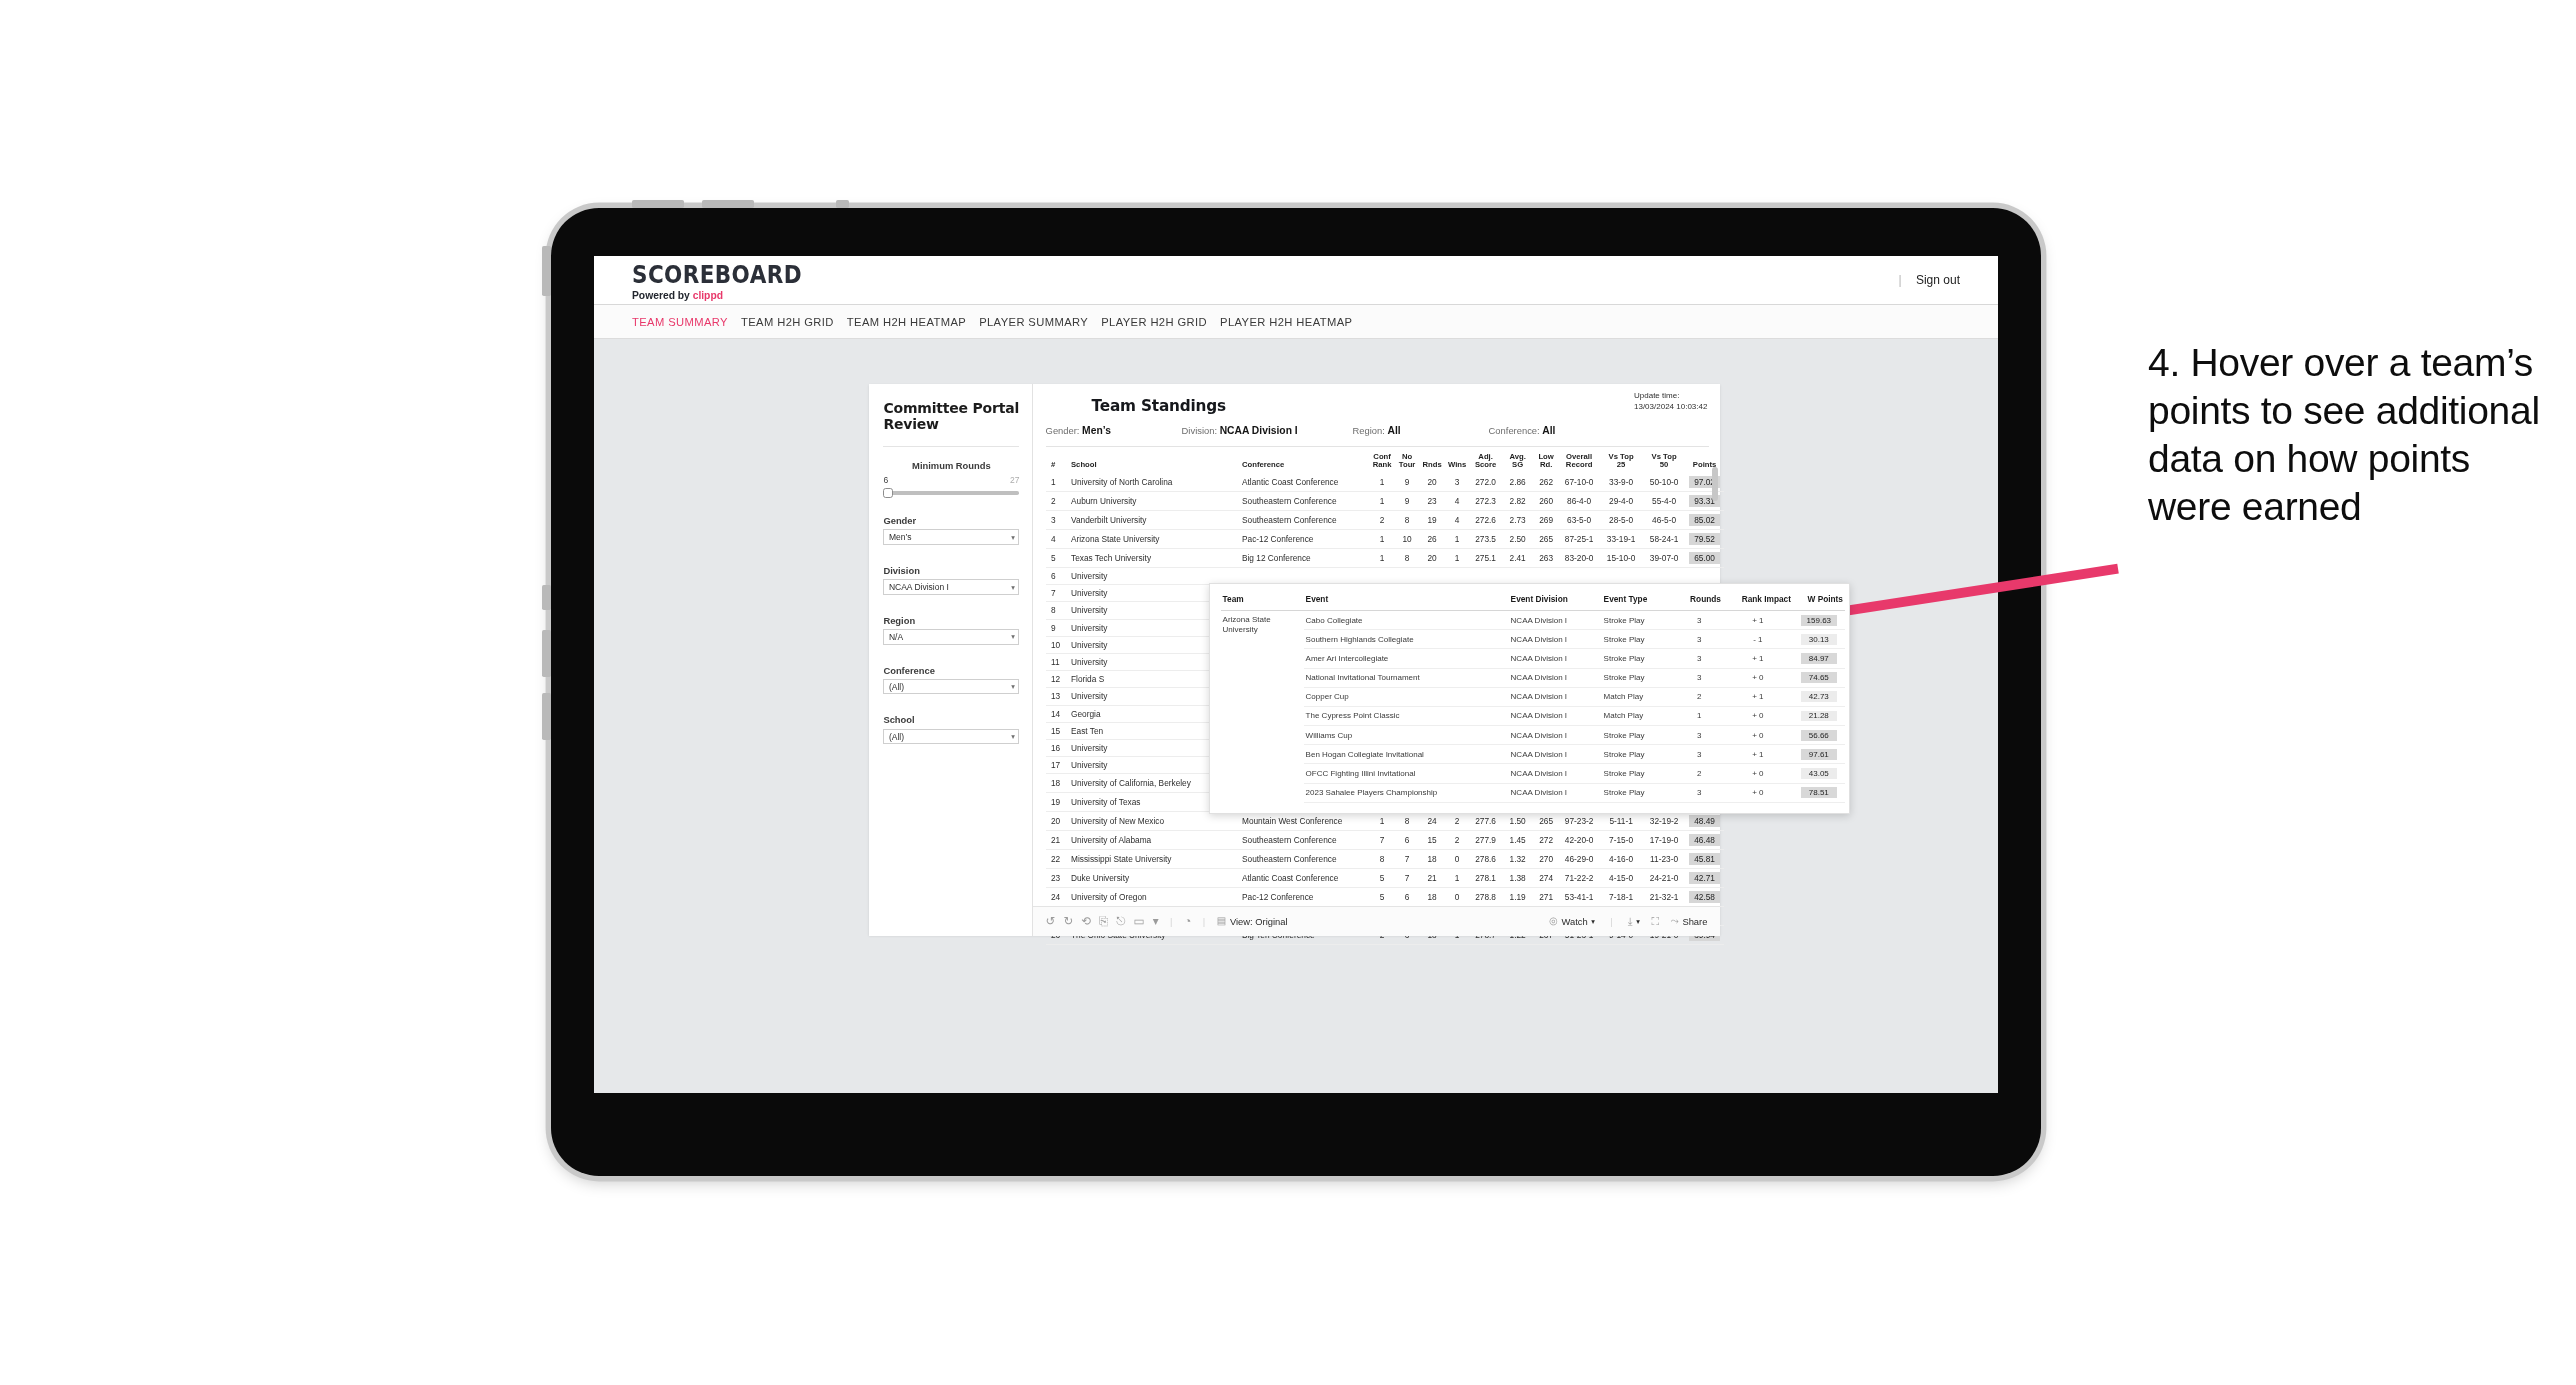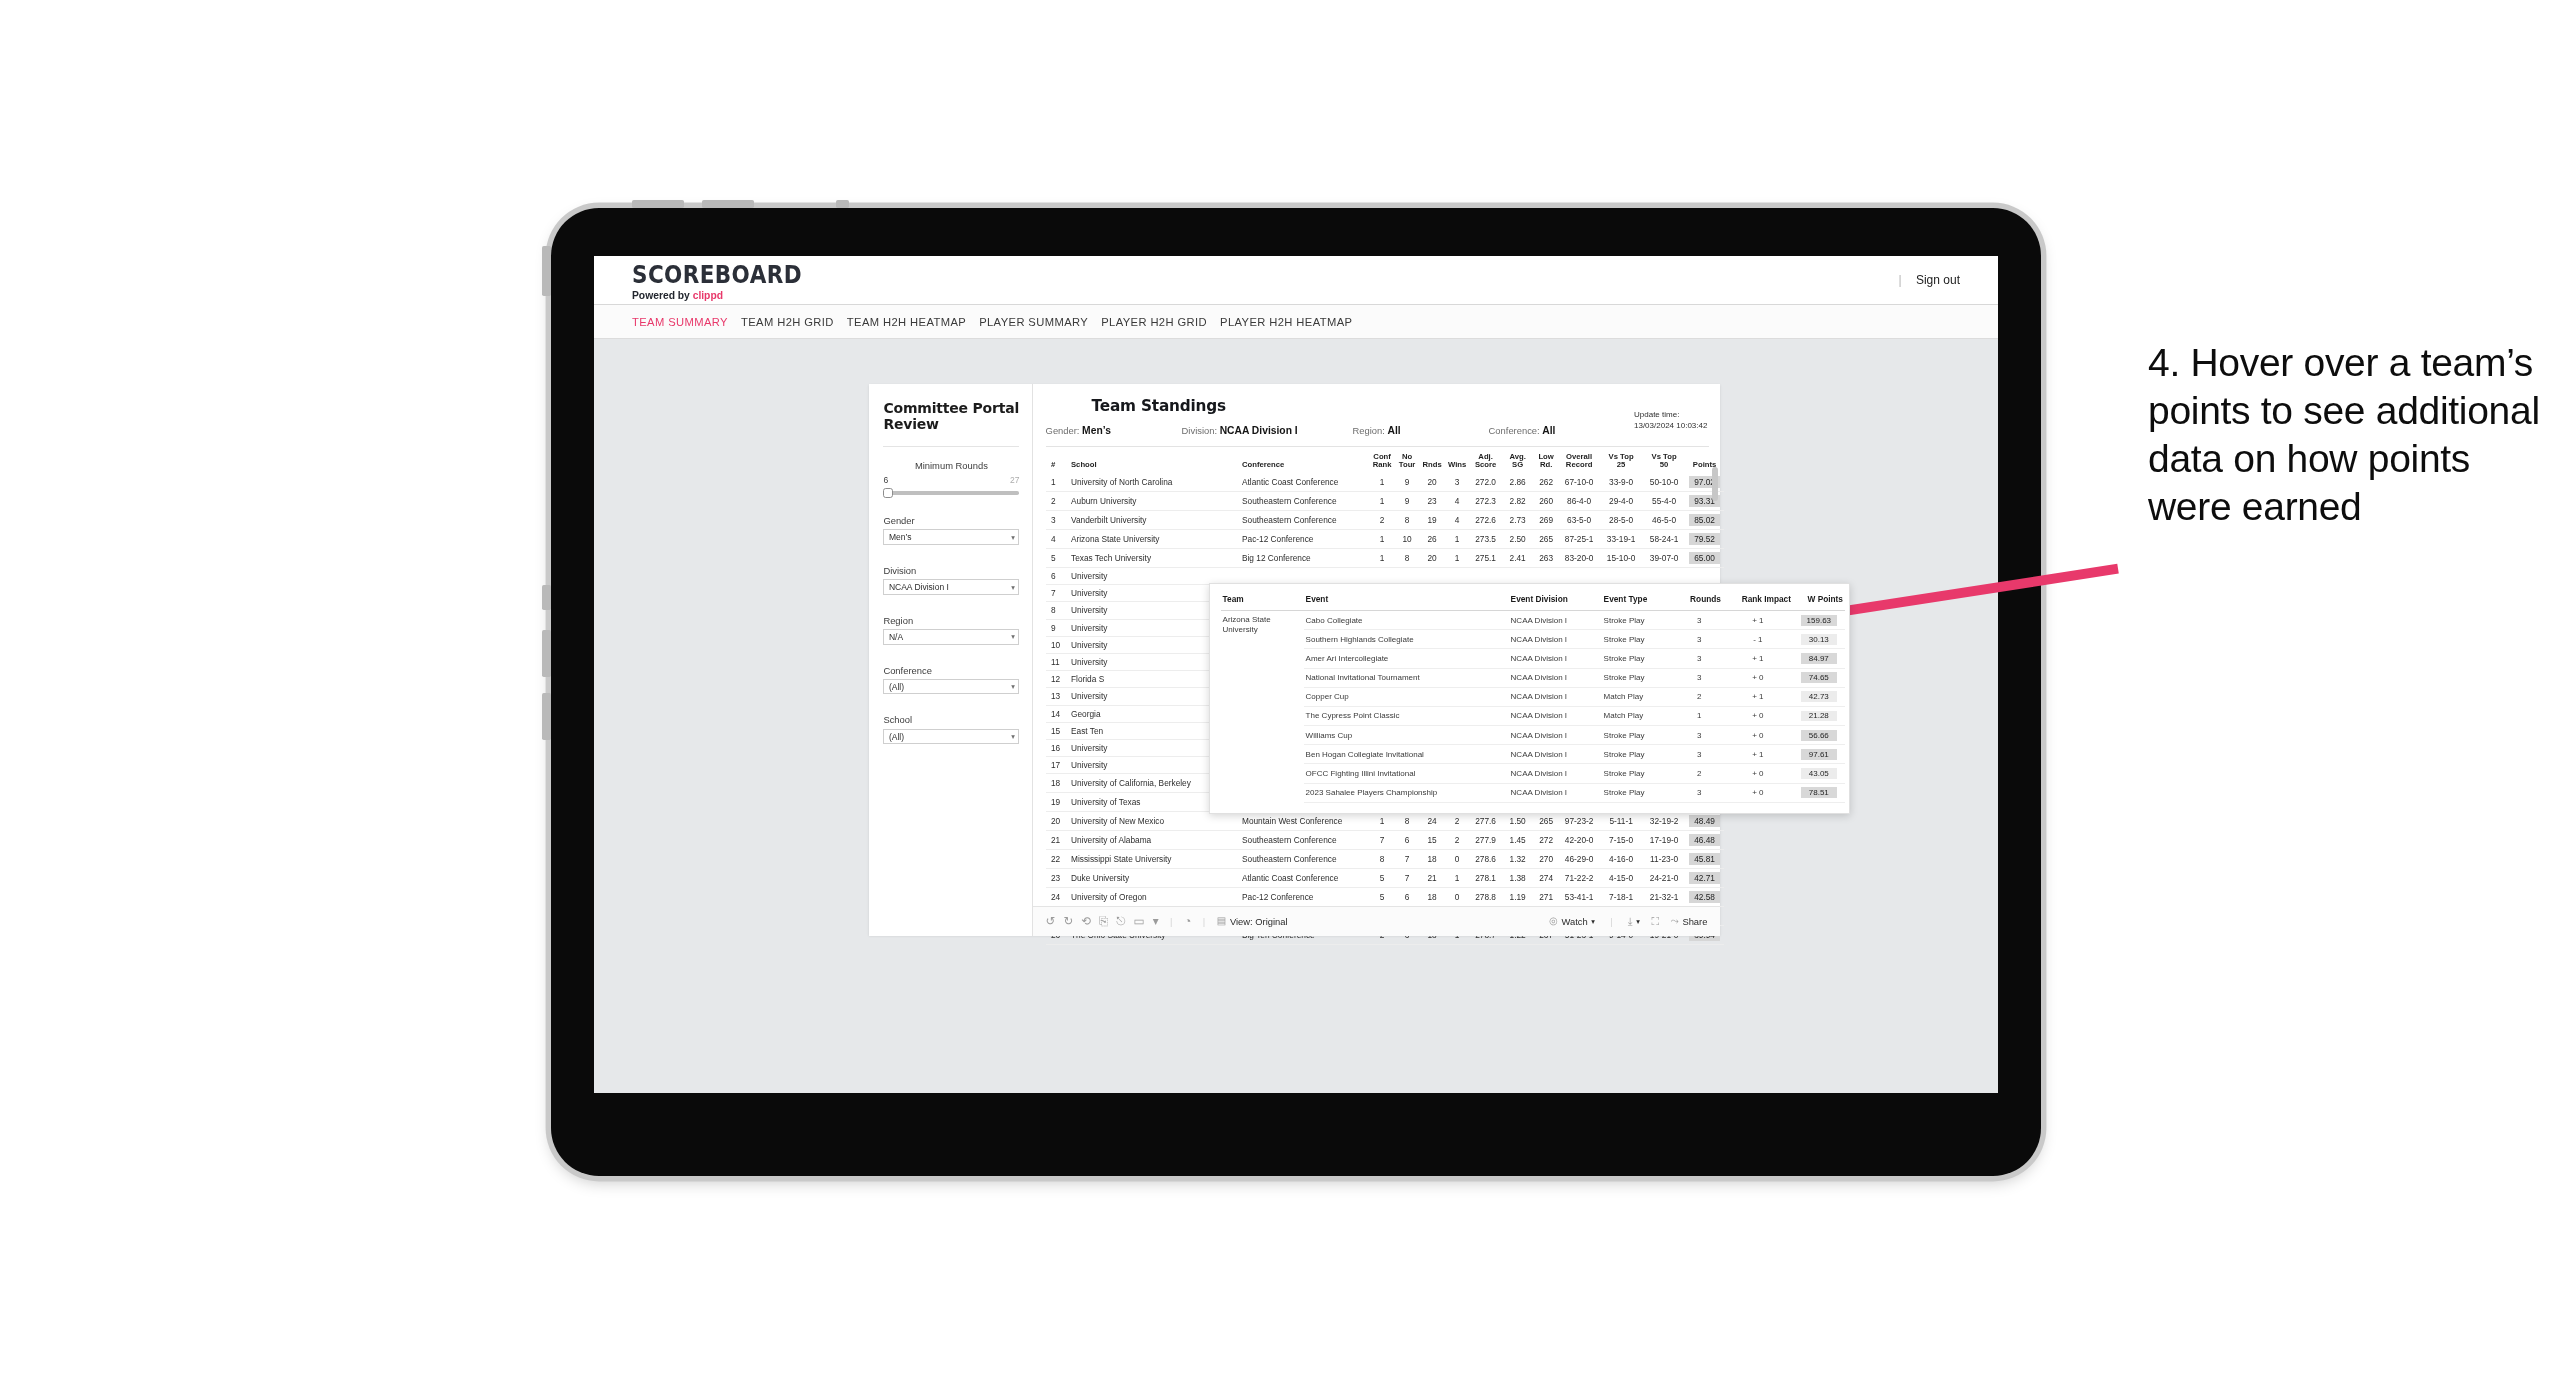--- a/index.html
+++ b/index.html
@@ -87,21 +87,21 @@
   .filters {
     width: 164px; border-right: 0.9px solid #e2e2e2;
     padding: 16px 12.6px 0 14.4px; flex: 0 0 auto; position:relative;
   }
   .portal-title {
     font-family:"DejaVu Sans", sans-serif;
     font-weight:700; font-size: 14px; line-height:16px; color:#1c1c1c;
     letter-spacing:-0.2px;
   }
   .portal-rule { height:0.9px; background:#e4e4e4; margin: 13.5px 0 10.8px 0; }
-  .f-label { font-size: 9.4px; font-weight:400; color:#3c3c3c; margin-bottom:3.6px;margin-top:14px; }
+  .f-label { font-size: 9.4px; font-weight:700; color:#3c3c3c; margin-bottom:3.6px;margin-top:14px; }
   .f-label.center { text-align:center; }
   .slider-nums { display:flex; justify-content:space-between; font-size:8.5px; color:#3d3d3d; }
   .slider-nums .max { color:#adadad; }
   .slider-track {
     position:relative; height:3.6px; background:#bfbfbf; border-radius:1.8px; margin-top:6.3px;
   }
   .slider-knob {
     position:absolute; left:-0.9px; top:-3.6px; width:10px; height:10.8px;
     border:1.3px solid #8d8d8d; background:#fff; border-radius:2.7px;
   }
@@ -114,21 +114,21 @@
   }
   .select .caret { margin-left:auto; color:#6f6f6f; font-size:7.2px; }
 
   
   .content { flex:1; position:relative; padding: 12.6px 10.8px 0 12.6px; min-width:0; }
   .ts-title {
     font-family:"DejaVu Sans", sans-serif;
     font-size: 15.3px; font-weight:700; color:#16181c; letter-spacing:-0.2px;margin-left:46px;
   }
   .update {
-    position:absolute; right: 12.6px; top: 26px; text-align:left;
+    position:absolute; right: 12.6px; top: 7px; text-align:left;
     font-size: 8px; color:#2f2f2f; line-height: 10.8px;
   }
   .meta { display:flex; margin-top: 10.8px; font-size: 9.4px; color:#6d6d6d; }
   .meta .cell { width: 136px; }
   .meta .cell.w2 { width: 171px; }
   .meta b { color:#141414; font-weight:700; font-size:10.3px; }
   .meta-rule { height:0.9px; background:#e3e3e3; margin-top: 10px; }
 
   
   table.main { width: 100%; border-collapse: collapse; table-layout: fixed; margin-top: 1.8px; }

